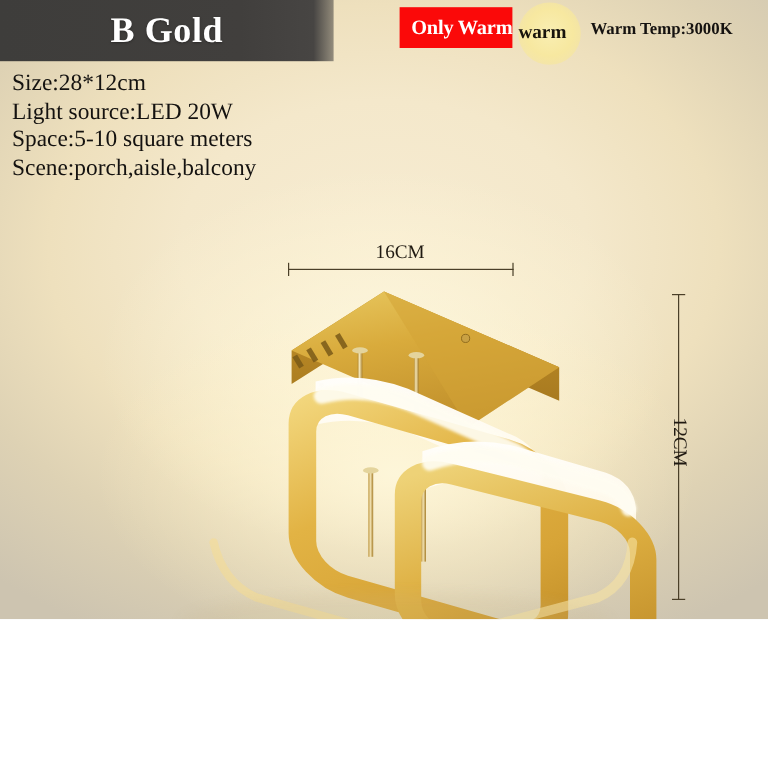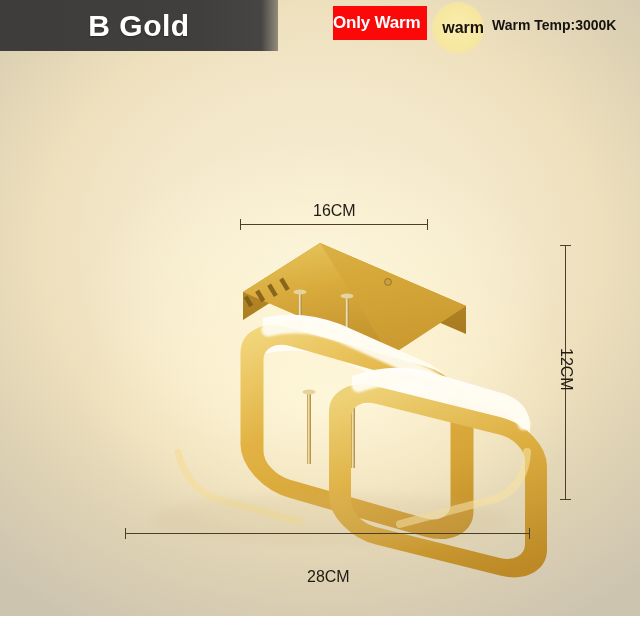--- a/index.html
+++ b/index.html
@@ -3,23 +3,23 @@
 <meta charset="utf-8">
 <style>
   html, body {
     margin: 0;
     padding: 0;
     background: #fff;
   }
   #stage {
     position: relative;
     width: 640px;
-    height: 616px;
+    height: 516px;
     overflow: hidden;
-    font-family: Liberation Sans, sans-serif;
+    font-family: Liberation Serif, serif;
     background:
       radial-gradient(ellipse 78% 70% at 50% 40%,
         #f7ecd2 0%,
         #f4e8cb 34%,
         #eee0bd 56%,
         #ded2b4 76%,
         #cdc4b0 100%);
   }
 
   
@@ -60,42 +60,42 @@
   
   .only-warm {
     position: absolute;
     left: 333px;
     top: 6px;
     width: 94px;
     height: 34px;
     background: #fb0909;
     display: flex;
     align-items: center;
-    justify-content: flex-start;
+    justify-content: flex-end;
   }
   .only-warm span {
     color: #ffffff;
     font-size: 17px;
     font-weight: bold;
     letter-spacing: -0.2px;
   }
 
   
   .warm-swatch {
     position: absolute;
     left: 432px;
     top: 2px;
     width: 52px;
     height: 52px;
     border-radius: 50%;
     background: radial-gradient(circle at 50% 48%,
                 #f9eeb2 0%, #f7e8a0 52%, rgba(246,230,155,0.55) 80%, rgba(246,230,155,0.0) 100%);
     display: flex;
     align-items: center;
-    justify-content: flex-end;
+    justify-content: flex-start;
   }
   .warm-swatch span {
     color: #17130c;
     font-size: 16px;
     font-weight: bold;
   }
   .color-temp {
     position: absolute;
     left: 492px;
     top: 17px;
@@ -299,20 +299,26 @@
   <div class="only-warm">
     <span>Only Warm</span>
   </div>
 
   <div class="warm-swatch">
     <span>warm</span>
   </div>
 
   <div class="color-temp">Warm Temp:3000K</div>
 
+  <div class="specs">
+    <div>Size:28*12cm</div>
+    <div>Light source:LED 20W</div>
+    <div>Space:5-10 square meters</div>
+    <div>Scene:porch,aisle,balcony</div>
+  </div>
 
   <div class="dim-line-h dim-top"></div>
   <div class="dim-label dim-label-top">16CM</div>
 
   <div class="dim-line-h dim-bottom"></div>
   <div class="dim-label dim-label-bottom">28CM</div>
 
   <div class="dim-line-v"></div>
   <div class="dim-label dim-label-right">12CM</div>
 

